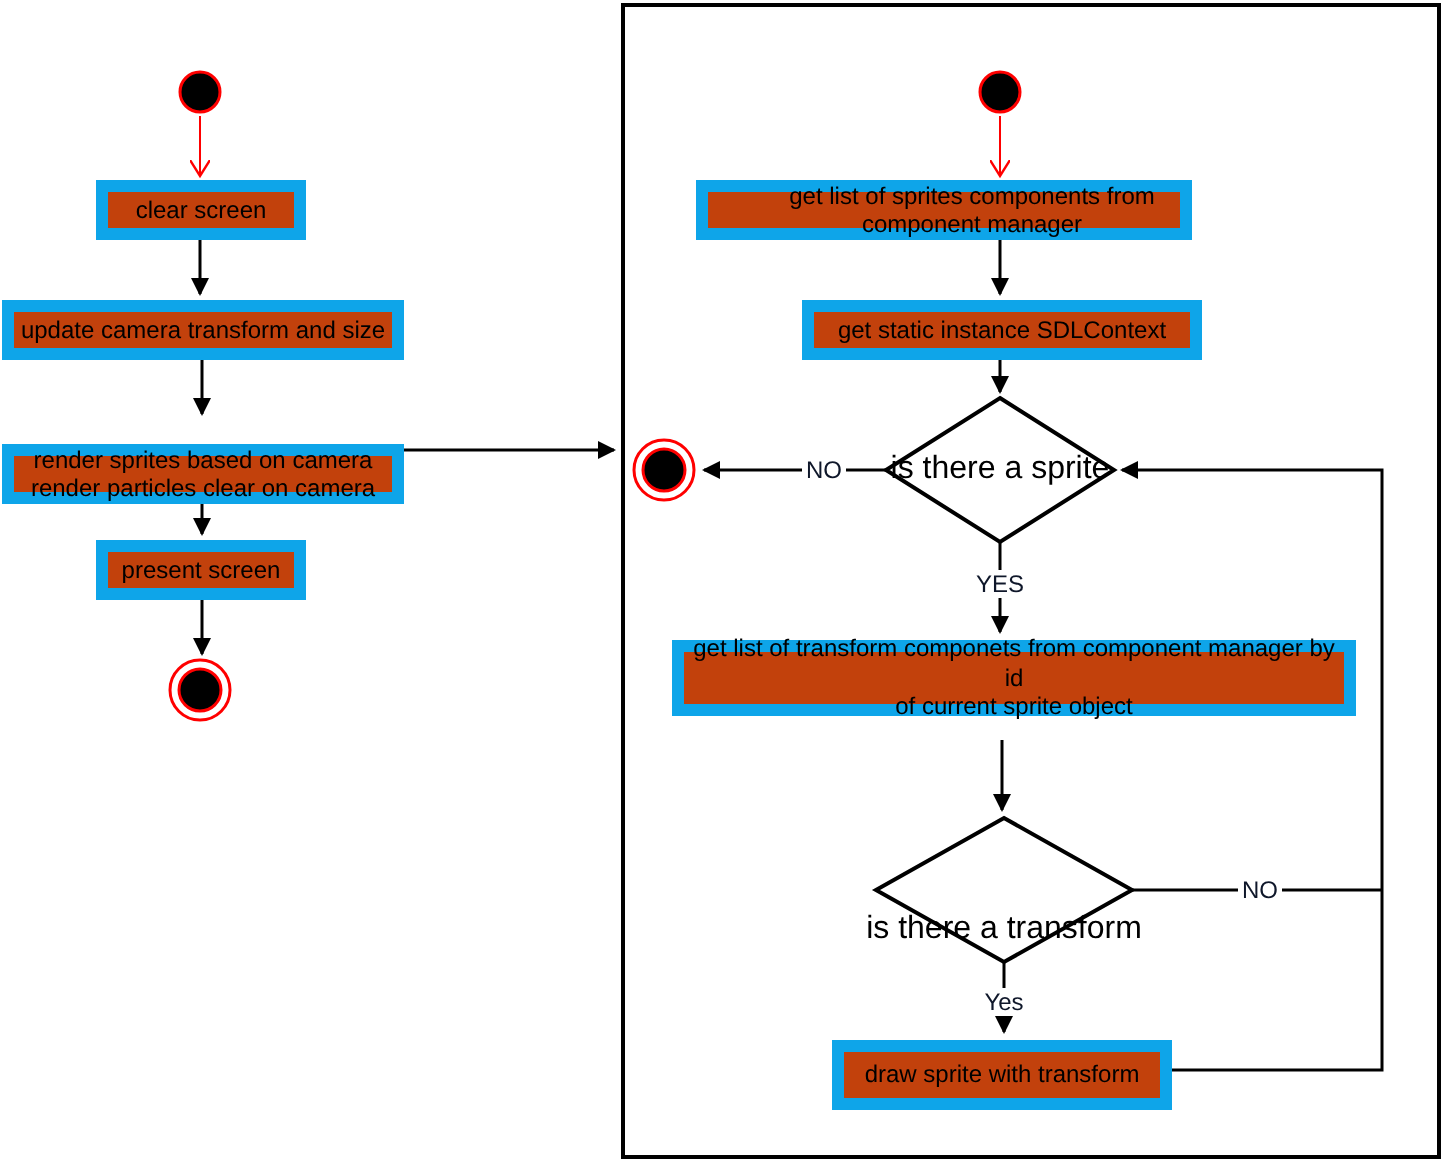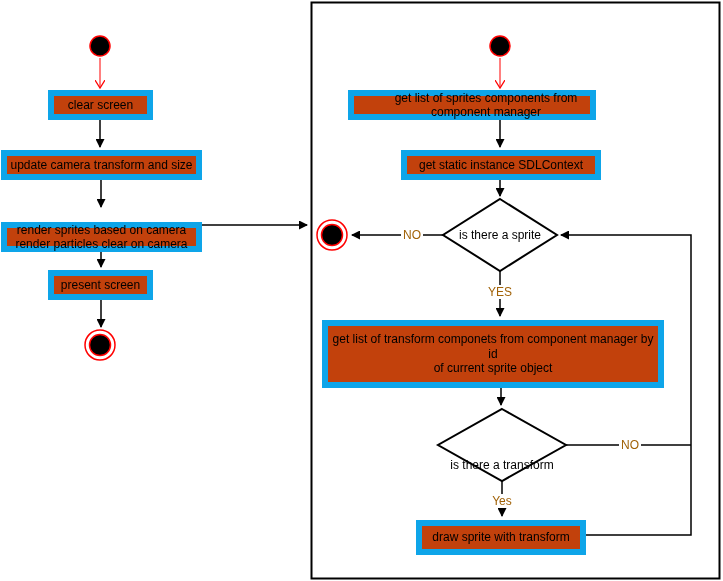--- a/index.html
+++ b/index.html
@@ -22,28 +22,28 @@
     justify-content:center;
     text-align:center;
     font-size:12px;
     line-height:1.2;
     color:#000000;
   }
   .elabel{
     position:absolute;
     background:#ffffff;
     font-size:12px;
-    color:#a16207;
+    color:#0f172a;
     padding:0 2px;
     transform:translate(-50%,-50%);
     white-space:nowrap;
   }
   .dlabel{
     position:absolute;
-    font-size:12px;
+    font-size:16px;
     color:#000000;
     transform:translate(-50%,-50%);
     white-space:nowrap;
     text-align:right;
   }
 </style>
 </head>
 <body>
 
 <div id="canvas">
@@ -111,21 +111,21 @@
   </div>
 
   <div class="box" style="left:348px;top:90px;width:248px;height:30px;padding-left:28px;">
     <span>get list of sprites components from component manager</span>
   </div>
 
   <div class="box" style="left:401px;top:150px;width:200px;height:30px;">
     <span>get static instance SDLContext</span>
   </div>
 
-  <div class="box" style="left:322px;top:320px;width:342px;height:68px;">
+  <div class="box" style="left:336px;top:320px;width:342px;height:38px;">
     <span>get list of transform componets from component manager by id</span>
     <span>of current sprite object</span>
   </div>
 
   <div class="box" style="left:416px;top:520px;width:170px;height:35px;">
     <span>draw sprite with transform</span>
   </div>
 
   <div class="dlabel" style="left:500px;top:235px;">is there a sprite</div>
   <div class="dlabel" style="left:502px;top:465px;">is there a transform</div>

